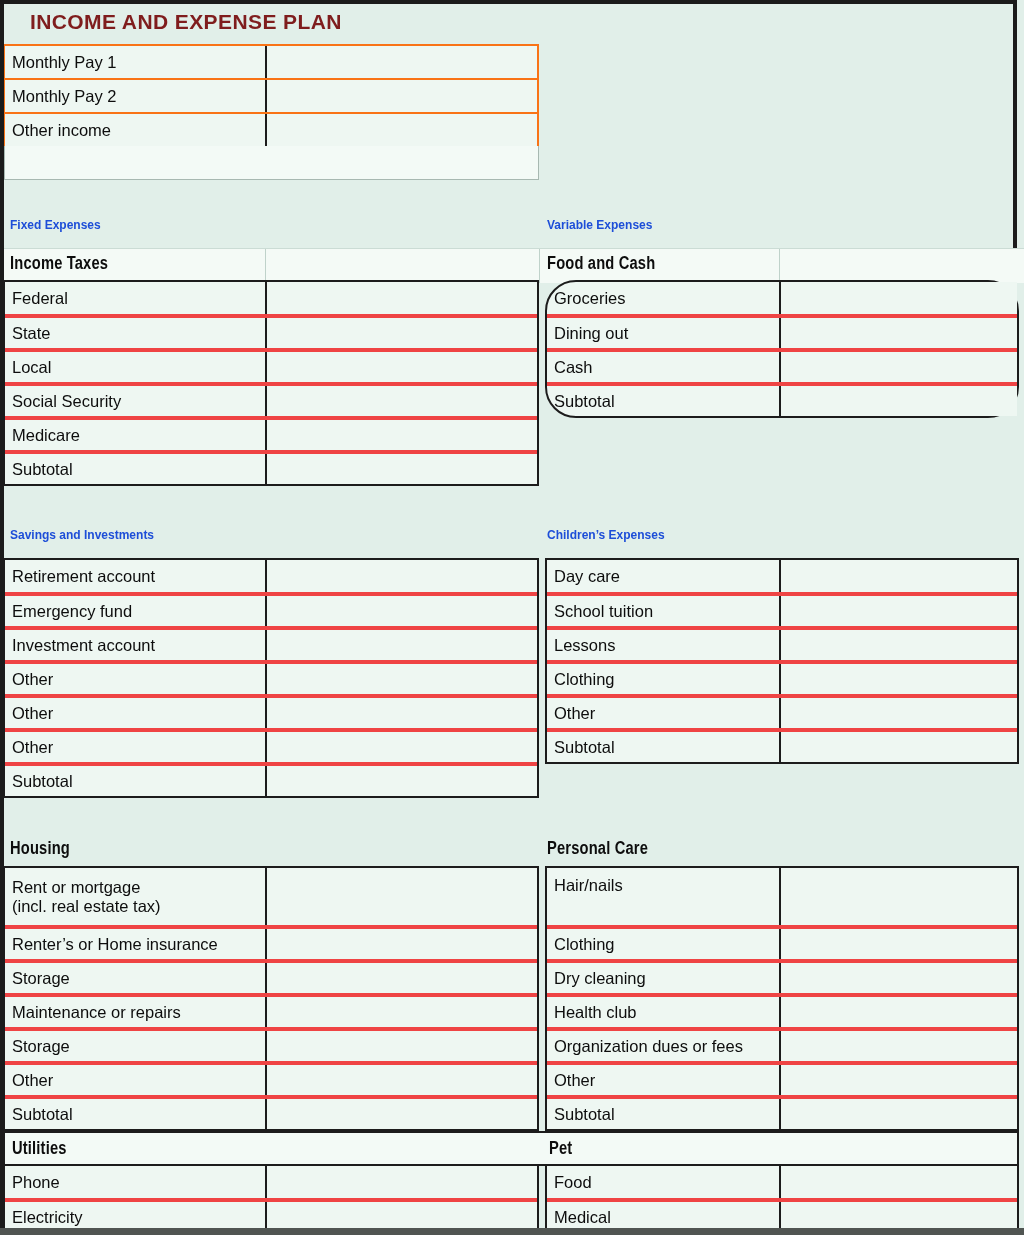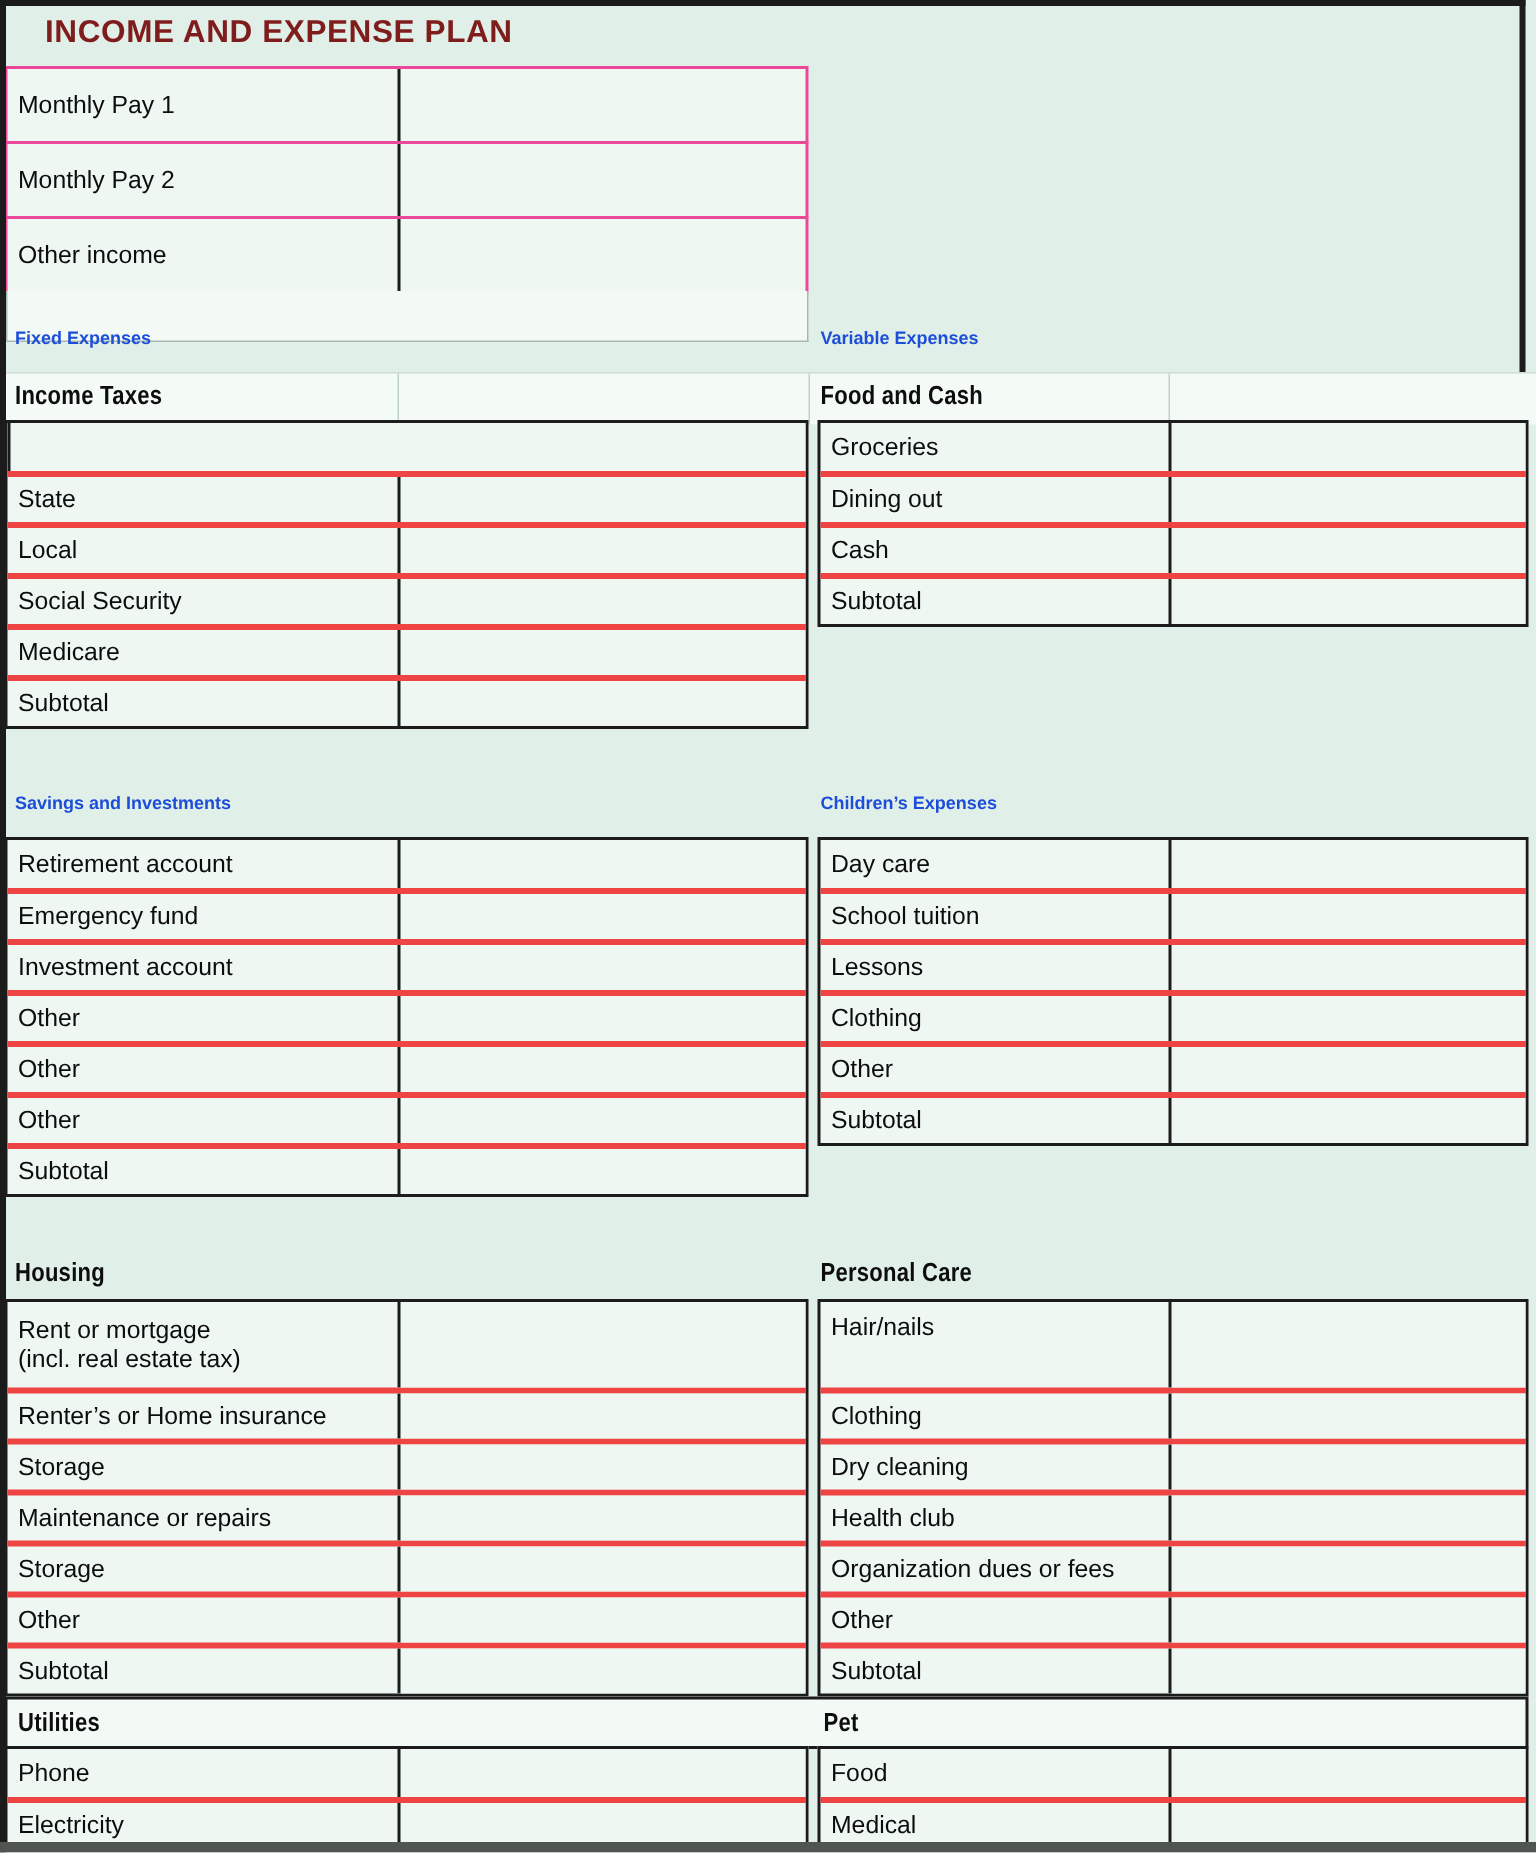--- a/index.html
+++ b/index.html
@@ -32,22 +32,22 @@
   .left-col .label{width:260px;}
   .right-col{left:545px;width:474px;}
   .right-col .label{width:232px;}
   .tbl .row.tall{height:59px;}
   .tbl .row.tall:first-child{height:57px;}
   .sub{font-size:13.5px;}
 
   
   .income-tbl{position:absolute;left:3px;top:44px;width:536px;}
   .income-tbl .row{
-    display:flex;box-sizing:border-box;height:52px;margin-top:-2px;
-    border:2px solid #ec4899;background:#eef7f2;
+    display:flex;box-sizing:border-box;height:36px;margin-top:-2px;
+    border:2px solid #f97316;background:#eef7f2;
   }
   .income-tbl .row:first-child{margin-top:0;}
   .income-tbl .label{
     width:260px;flex:0 0 auto;display:flex;align-items:center;
     padding-left:7px;font-size:16.5px;box-sizing:border-box;
   }
   .income-tbl .value{flex:1 1 auto;border-left:2px solid #1c1c1c;}
   .income-tbl .row.muted{height:34px;border:1px solid #a7b8b1;border-top:none;background:#f3faf6;}
   .income-tbl .row.muted .value{border-left:1px solid #a7b8b1;}
 
@@ -99,20 +99,21 @@
   <div class="band band1">
     <span class="subheading x-left"><span class="condensed">Income Taxes</span></span>
     <span class="subheading x-right"><span class="condensed">Food and Cash</span></span>
     <span class="band-divider" style="left:265px;"></span>
     <span class="band-divider" style="left:539px;"></span>
     <span class="band-divider" style="left:779px;"></span>
   </div>
 
   <div class="tbl left-col" style="top:280px;">
     <div class="row">
+      <div class="label">Federal</div>
       <div class="value"></div>
     </div>
     <div class="row">
       <div class="label">State</div>
       <div class="value"></div>
     </div>
     <div class="row">
       <div class="label">Local</div>
       <div class="value"></div>
     </div>
@@ -123,21 +124,21 @@
     <div class="row">
       <div class="label">Medicare</div>
       <div class="value"></div>
     </div>
     <div class="row">
       <div class="label">Subtotal</div>
       <div class="value"></div>
     </div>
   </div>
 
-  <div class="tbl right-col" style="top:280px;">
+  <div class="tbl right-col" style="top:280px;border-radius:31px;">
     <div class="row">
       <div class="label">Groceries</div>
       <div class="value"></div>
     </div>
     <div class="row">
       <div class="label">Dining out</div>
       <div class="value"></div>
     </div>
     <div class="row">
       <div class="label">Cash</div>

